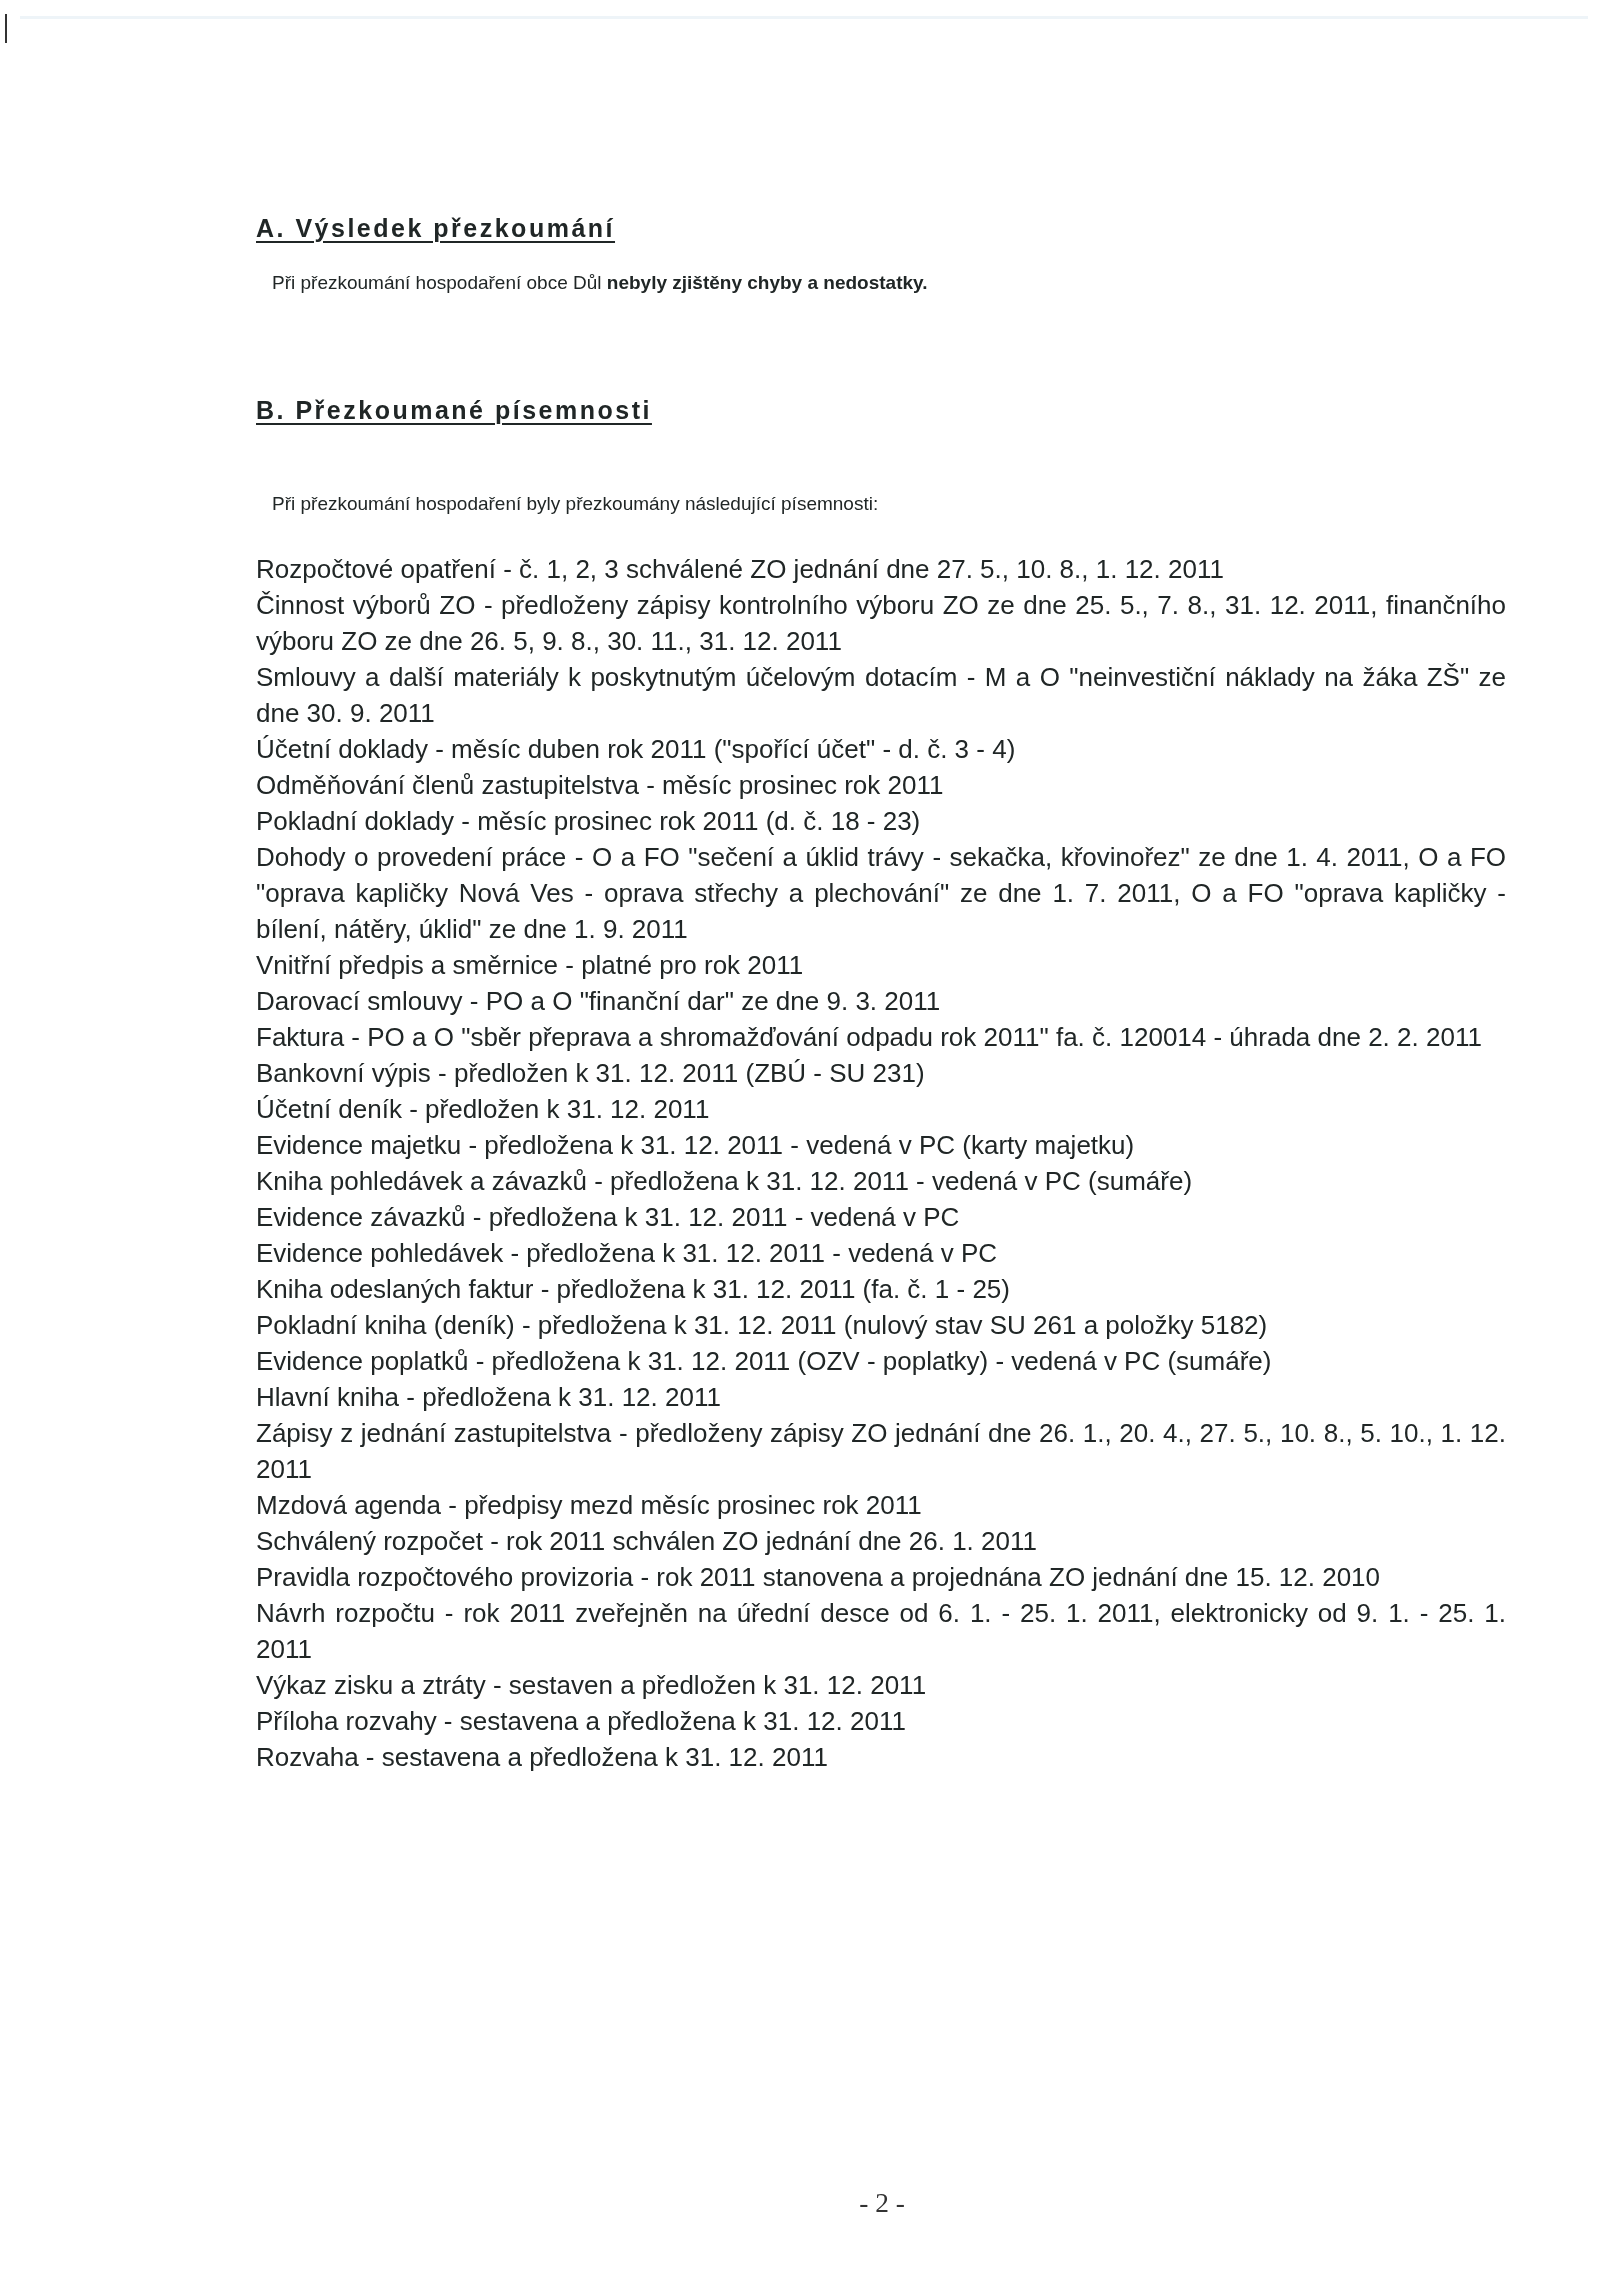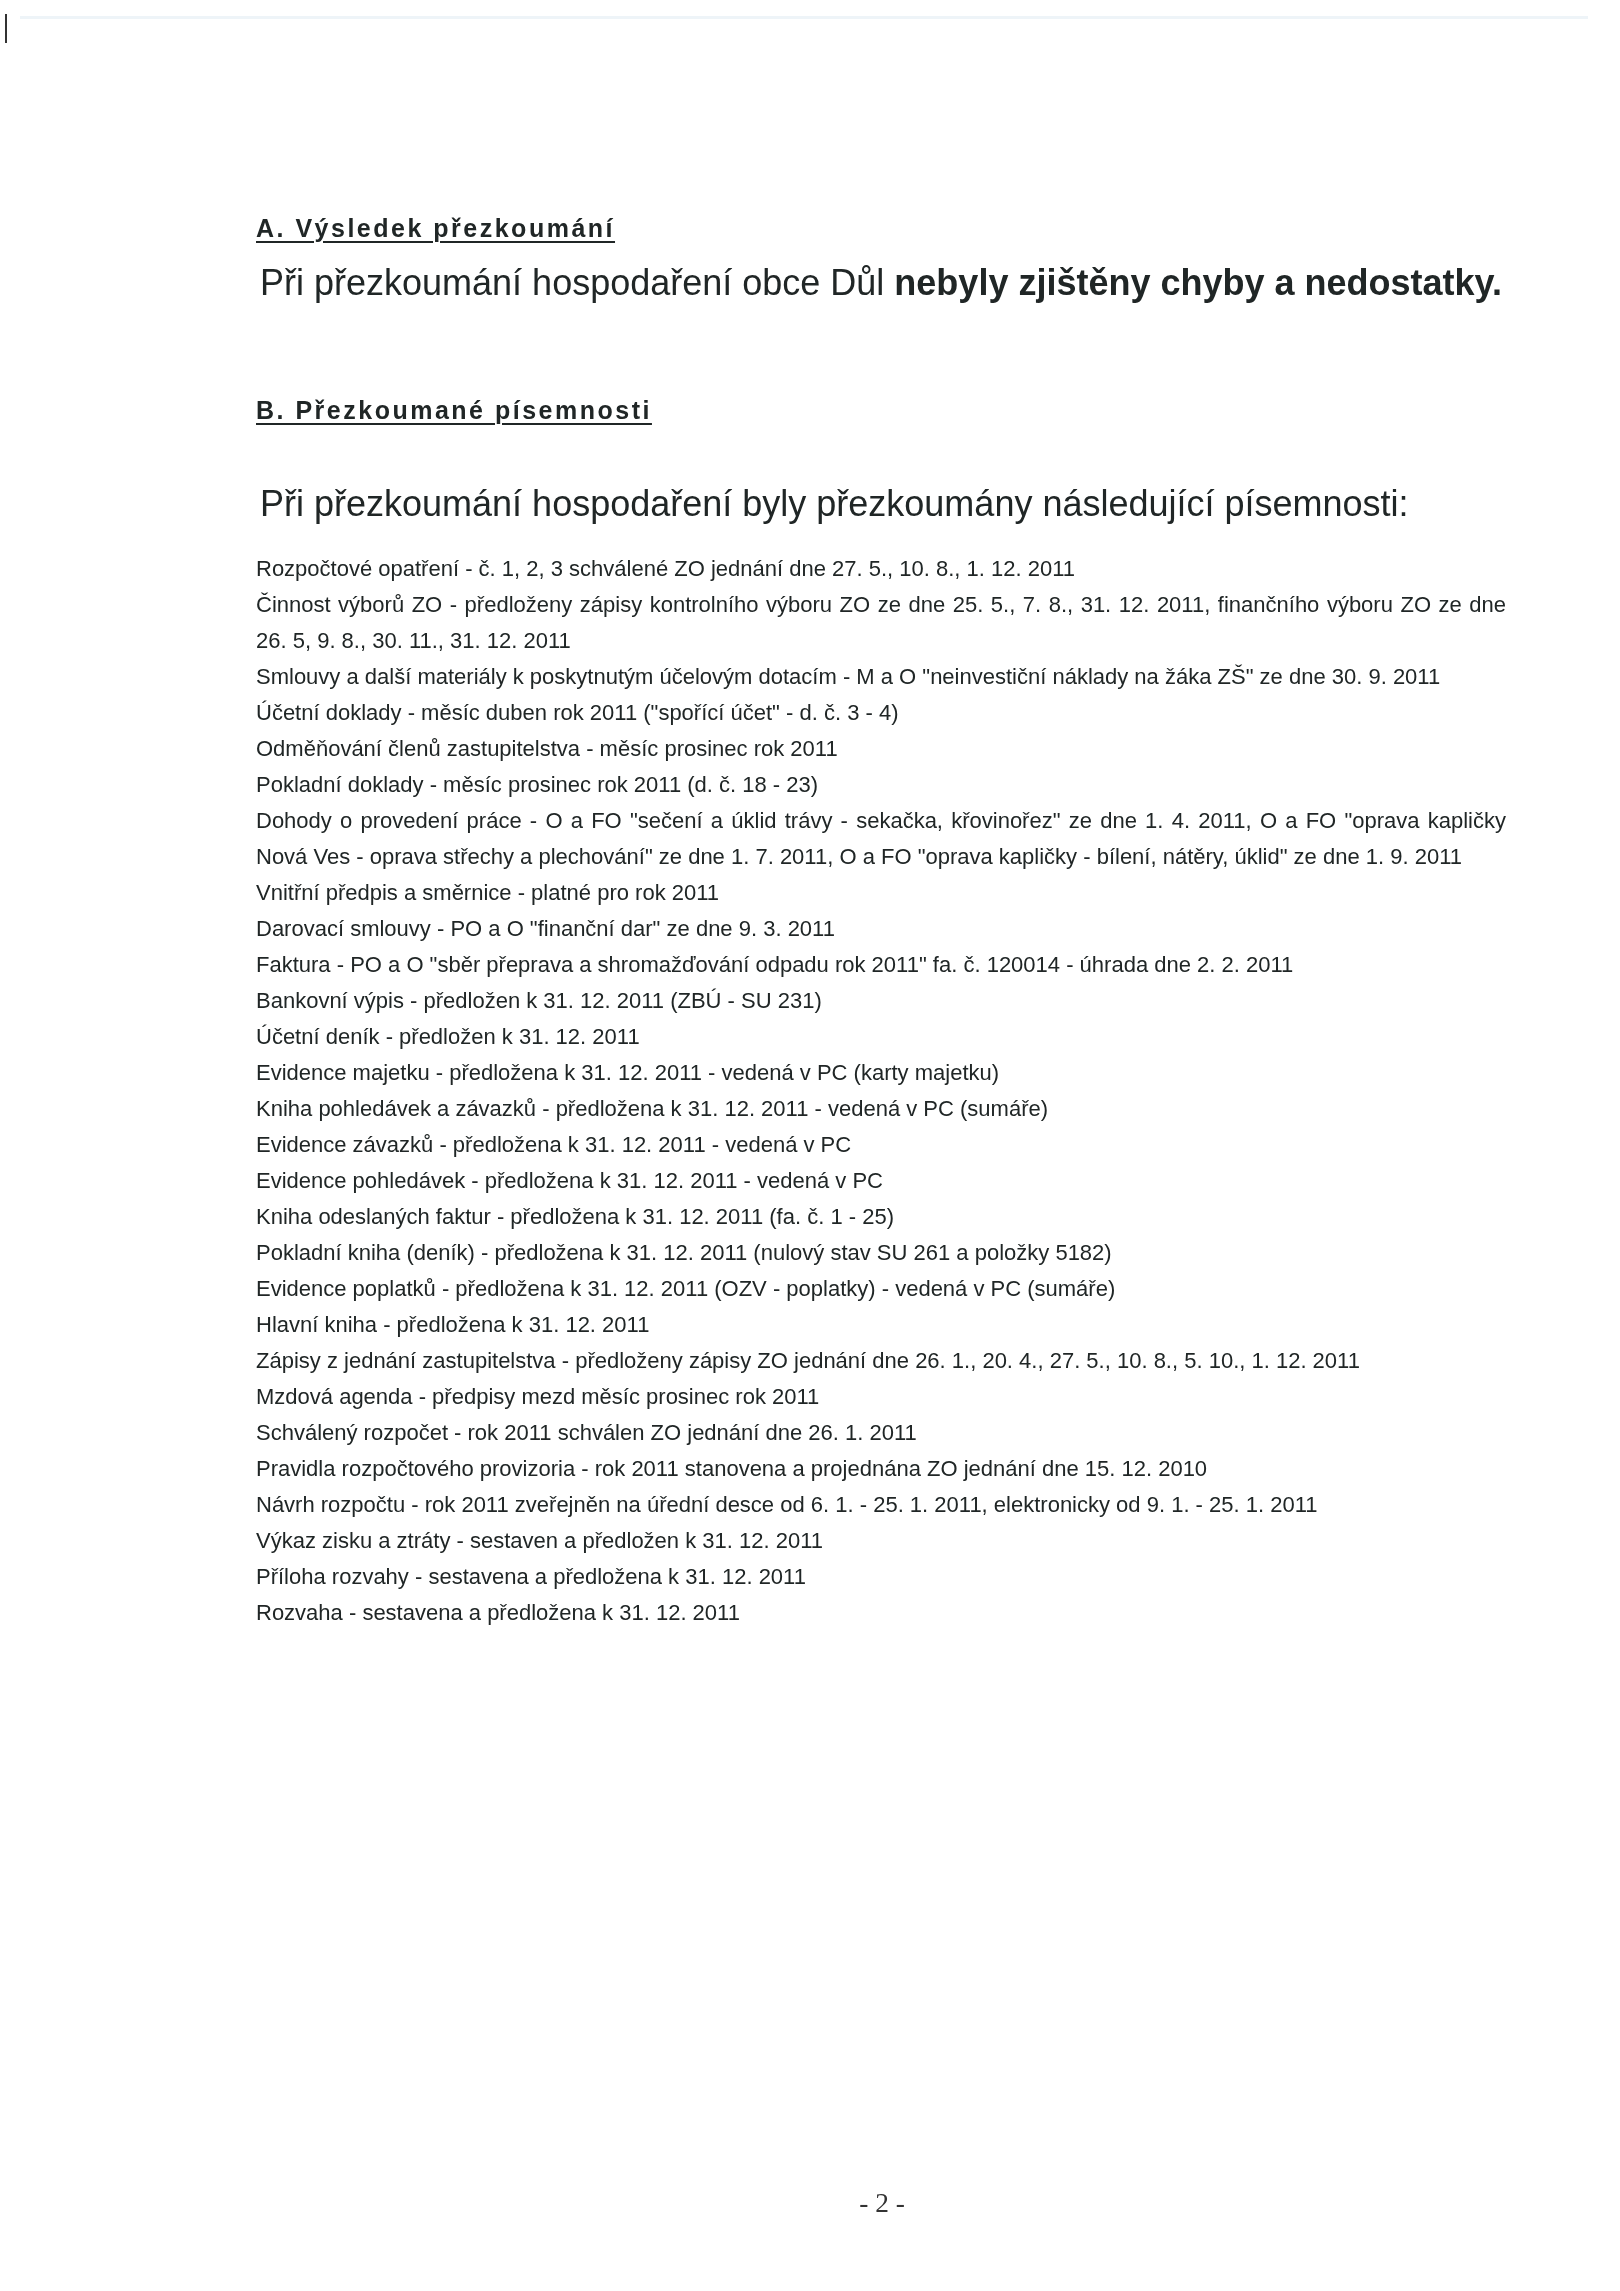--- a/index.html
+++ b/index.html
@@ -20,27 +20,27 @@
       background: #eef4f8;
     }
     .page { position: absolute; left: 256px; top: 0; width: 1250px; }
     .heading {
       position: absolute; left: 0;
       font-size: 25px; font-weight: bold; letter-spacing: 2.5px;
       text-decoration: underline; text-underline-offset: 3.9px; text-decoration-thickness: 2px;
       white-space: nowrap;
     }
     .para {
-      position: absolute; left: 4px;
-      font-size: 36px; line-height: 35px; white-space: nowrap;
+      position: absolute; left: 16px;
+      font-size: 19px; line-height: 35px; white-space: nowrap;
     }
     .para b { font-weight: bold; }
     .list { position: absolute; left: 0; top: 551px; width: 1250px; }
     .item {
-      font-size: 22px; line-height: 36px;
+      font-size: 26px; line-height: 36px;
       text-align: justify;
       margin: 0;
     }
     .item.single { text-align: left; white-space: nowrap; }
     .page-number {
       position: absolute; left: 784px; top: 2188px; width: 196px;
       text-align: center;
       font-family: "Liberation Serif", serif; font-size: 27.4px; color: #333;
     }
   </style>

